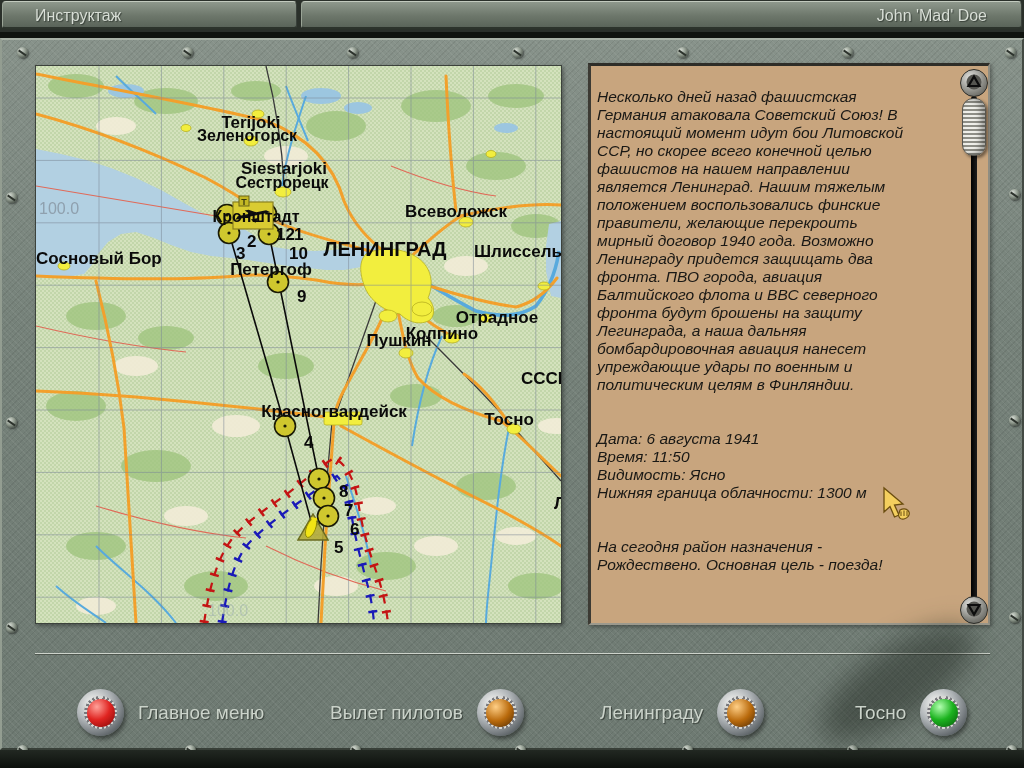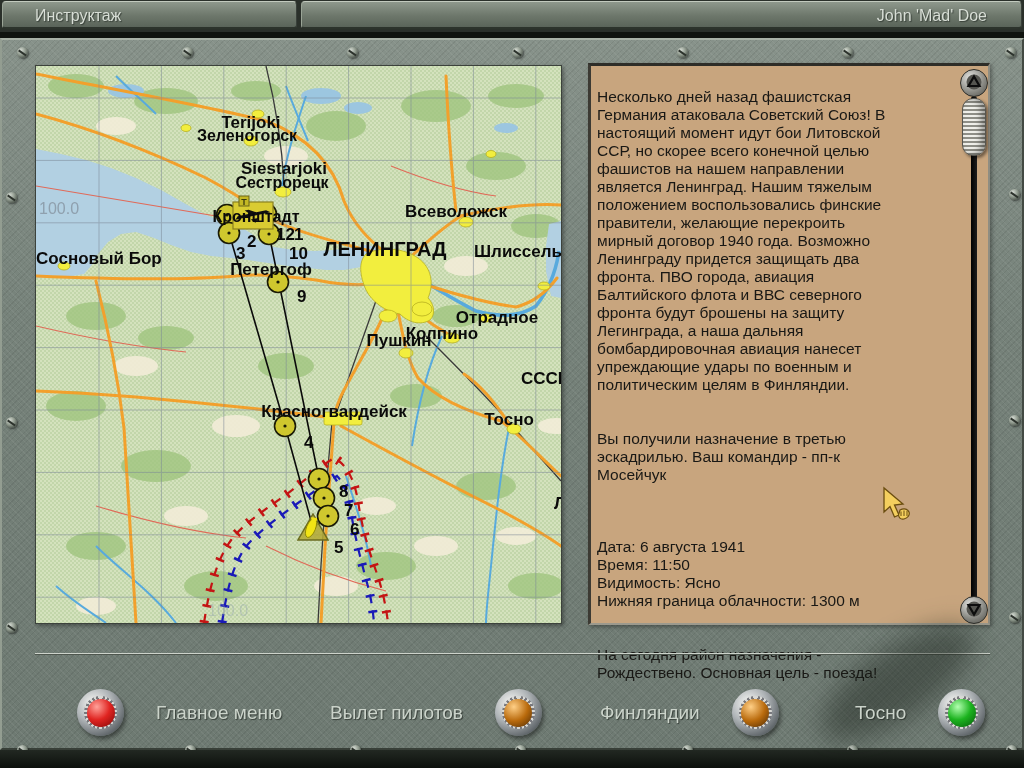--- a/index.html
+++ b/index.html
@@ -41,41 +41,41 @@
   text.wpn{font-family:"Liberation Sans",sans-serif;font-weight:bold;font-size:17px;fill:#0a0a0a;}
   text.gridlabel{font-family:"Liberation Sans",sans-serif;font-size:16px;}
 
   
   .brief-panel{position:absolute;left:588px;top:63px;width:402px;height:562px;box-sizing:border-box;
       background:#c8a57e;
       border-top:3px solid #2e2d28;border-left:3px solid #3c3a33;
       border-right:2px solid #8f8d82;border-bottom:2px solid #9b998d;
       box-shadow:2px 2px 4px rgba(0,0,0,.35);}
   .brief-text{position:absolute;left:6px;top:4px;width:352px;color:#191815;
-      font-size:15.5px;line-height:18px;white-space:pre-line;}
+      font-size:15.5px;line-height:18px;white-space:pre-line;font-style:italic;}
   .brief-text p{margin:0 0 18px 0;}
   .brief-text p.gap2{margin-bottom:36px;}
   .brief-text p:last-child{margin-bottom:16px;}
   .scroll-track{position:absolute;left:380px;top:30px;width:6px;height:522px;
       background:linear-gradient(90deg,#000,#1d1d1d);border-radius:3px;}
   .scroll-btn{position:absolute;left:369px;width:28px;height:28px;border-radius:50%;
       background:radial-gradient(circle at 35% 30%,#e3e3df,#8e8e88 55%,#4e4e48);
       border:1px solid #2c2c28;box-sizing:border-box;}
   .scroll-btn svg{display:block;margin:4px auto 0;}
   .scroll-up{top:3px;}
   .scroll-down{top:530px;}
   .scroll-thumb{position:absolute;left:371px;top:32px;width:24px;height:58px;border-radius:11px;
       background:repeating-linear-gradient(180deg,#efefe9 0 2px,#8f8f87 2px 4px);
       border:1px solid #55544e;box-sizing:border-box;
       box-shadow:2px 2px 3px rgba(0,0,0,.45), inset -4px 0 6px rgba(0,0,0,.35);}
 
   
   .separator{position:absolute;left:35px;top:653px;width:955px;height:0;
       border-top:1px solid #cdd3cb;border-bottom:1px solid #4e564e;}
-  .btn-group{position:absolute;top:689px;display:flex;align-items:center;gap:32px;}
+  .btn-group{position:absolute;top:689px;display:flex;align-items:center;gap:14px;}
   .btn-label{color:#cbd3ca;font-size:19px;text-shadow:1px 1px 1px rgba(20,25,20,.6);cursor:default;}
   .led{width:47px;height:47px;border-radius:50%;position:relative;
       background:radial-gradient(circle at 35% 32%,#fbfbf8,#aeb3b6 42%,#62686c 75%,#3e4447);
       box-shadow:2px 3px 4px rgba(0,0,0,.45);}
   .led::before{content:"";position:absolute;left:7px;top:7px;width:33px;height:33px;border-radius:50%;
       background:repeating-conic-gradient(#d8d8d4 0 8deg,#77777c 8deg 16deg);}
   .led-core{position:absolute;left:9.5px;top:9.5px;width:28px;height:28px;border-radius:50%;}
   .led-red  .led-core{background:radial-gradient(circle at 35% 28%,#ffa29a,#e02421 48%,#7e0705);}
   .led-amber .led-core{background:radial-gradient(circle at 35% 28%,#ffcf86,#b96a0c 52%,#4c2a05);}
   .led-green .led-core{background:radial-gradient(circle at 35% 28%,#b2ffb0,#1cb31f 48%,#055a08);}
@@ -368,23 +368,20 @@
 правители, желающие перекроить
 мирный договор 1940 года. Возможно
 Ленинграду придется защищать два
 фронта. ПВО города, авиация
 Балтийского флота и ВВС северного
 фронта будут брошены на защиту
 Легинграда, а наша дальняя
 бомбардировочная авиация нанесет
 упреждающие удары по военным и
 политическим целям в Финляндии.</p>
-    <p class="gap2">Вы получили назначение в третью
-эскадрилью. Ваш командир - пп-к
-Мосейчук</p>
     <p>Дата: 6 августа 1941
 Время: 11:50
 Видимость: Ясно
 Нижняя граница облачности: 1300 м</p>
     <p>На сегодня район назначения -
 Рождествено. Основная цель -  поезда!</p>
   </div>
   <div class="scroll-track"></div>
   <div class="scroll-btn scroll-up">
     <svg width="16" height="16">
@@ -410,21 +407,21 @@
     </div>
   <span class="btn-label">Главное меню</span>
 </div>
 <div class="btn-group" style="left:330px;">
   <span class="btn-label">Вылет пилотов</span>
   <div class="led led-amber">
       <div class="led-core"></div>
     </div>
 </div>
 <div class="btn-group" style="left:600px;">
-  <span class="btn-label">Финляндии</span>
+  <span class="btn-label">Ленинграду</span>
   <div class="led led-amber">
       <div class="led-core"></div>
     </div>
 </div>
 <div class="btn-group" style="left:855px;">
   <span class="btn-label">Тосно</span>
   <div class="led led-green">
       <div class="led-core"></div>
     </div>
 </div>

